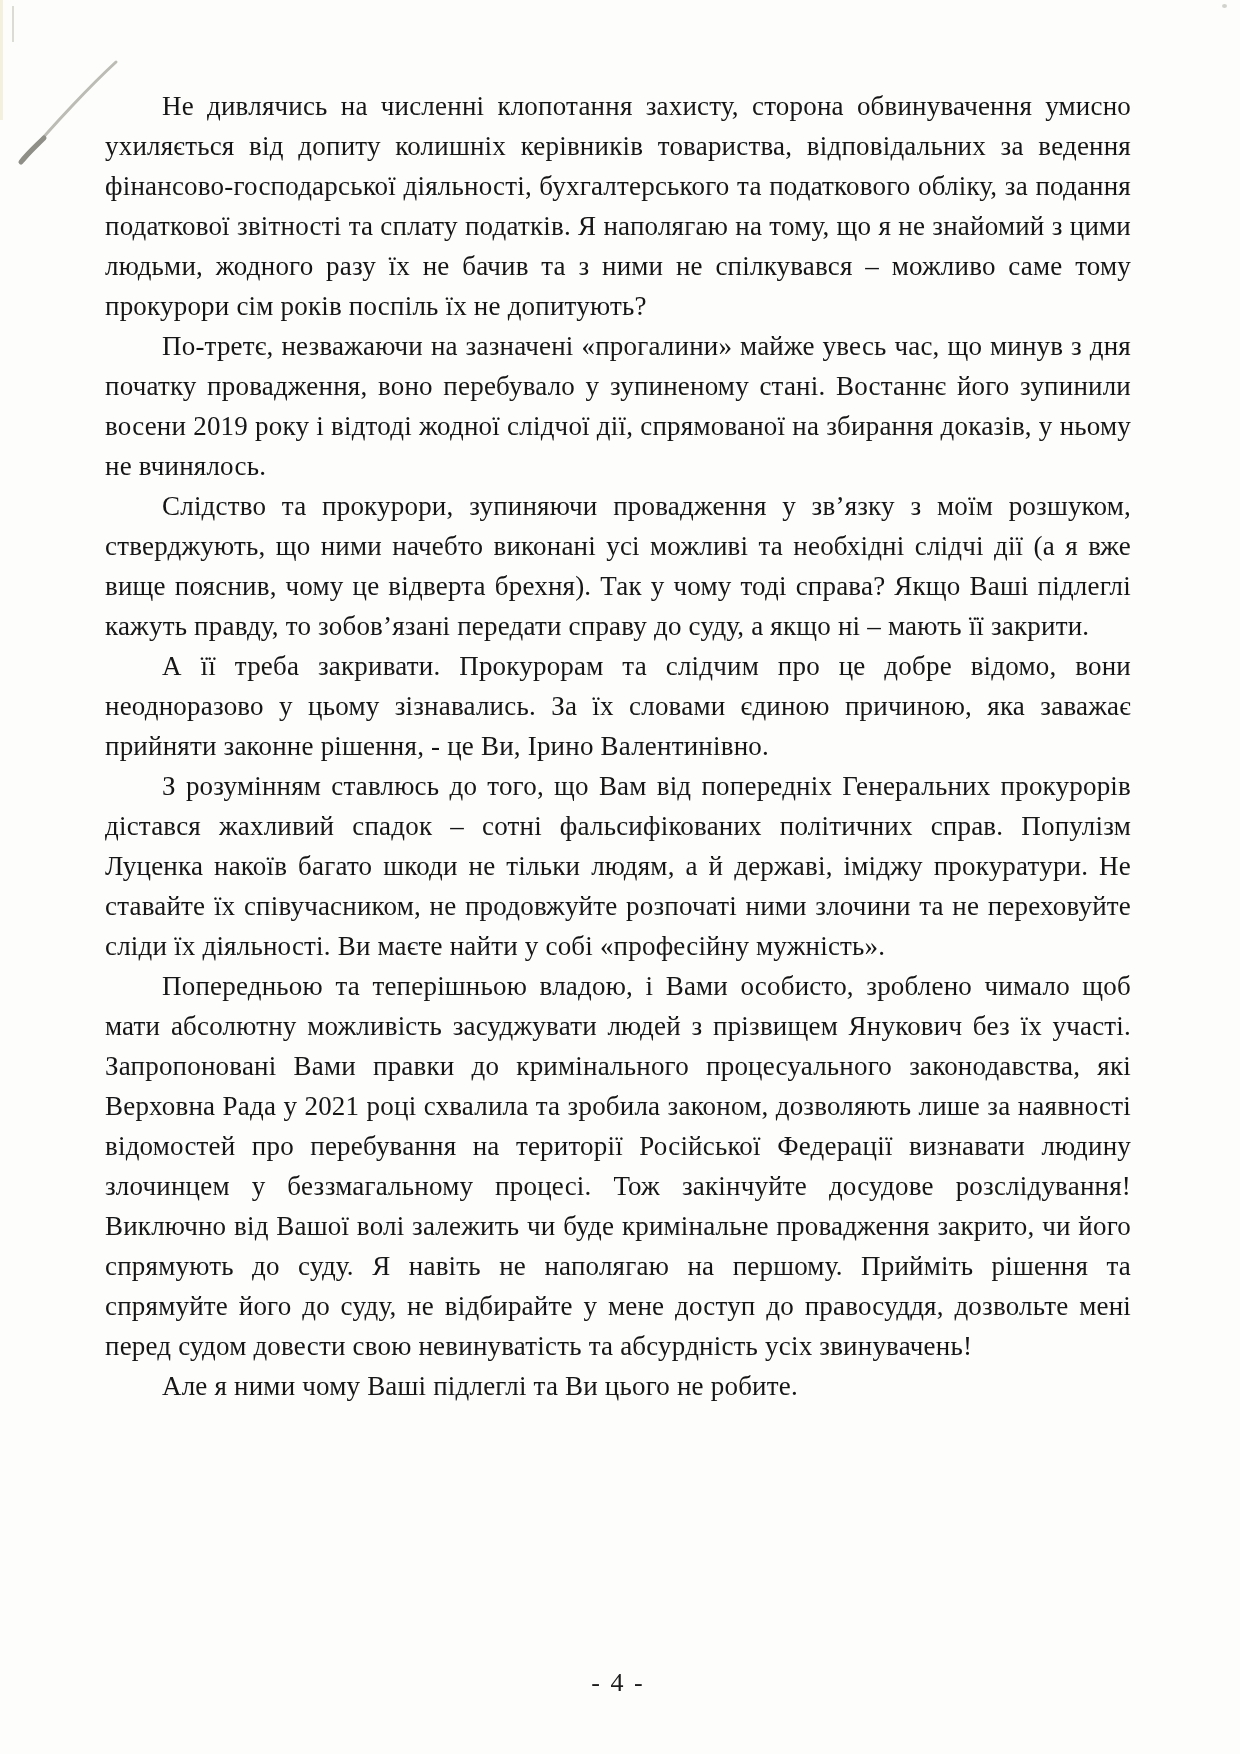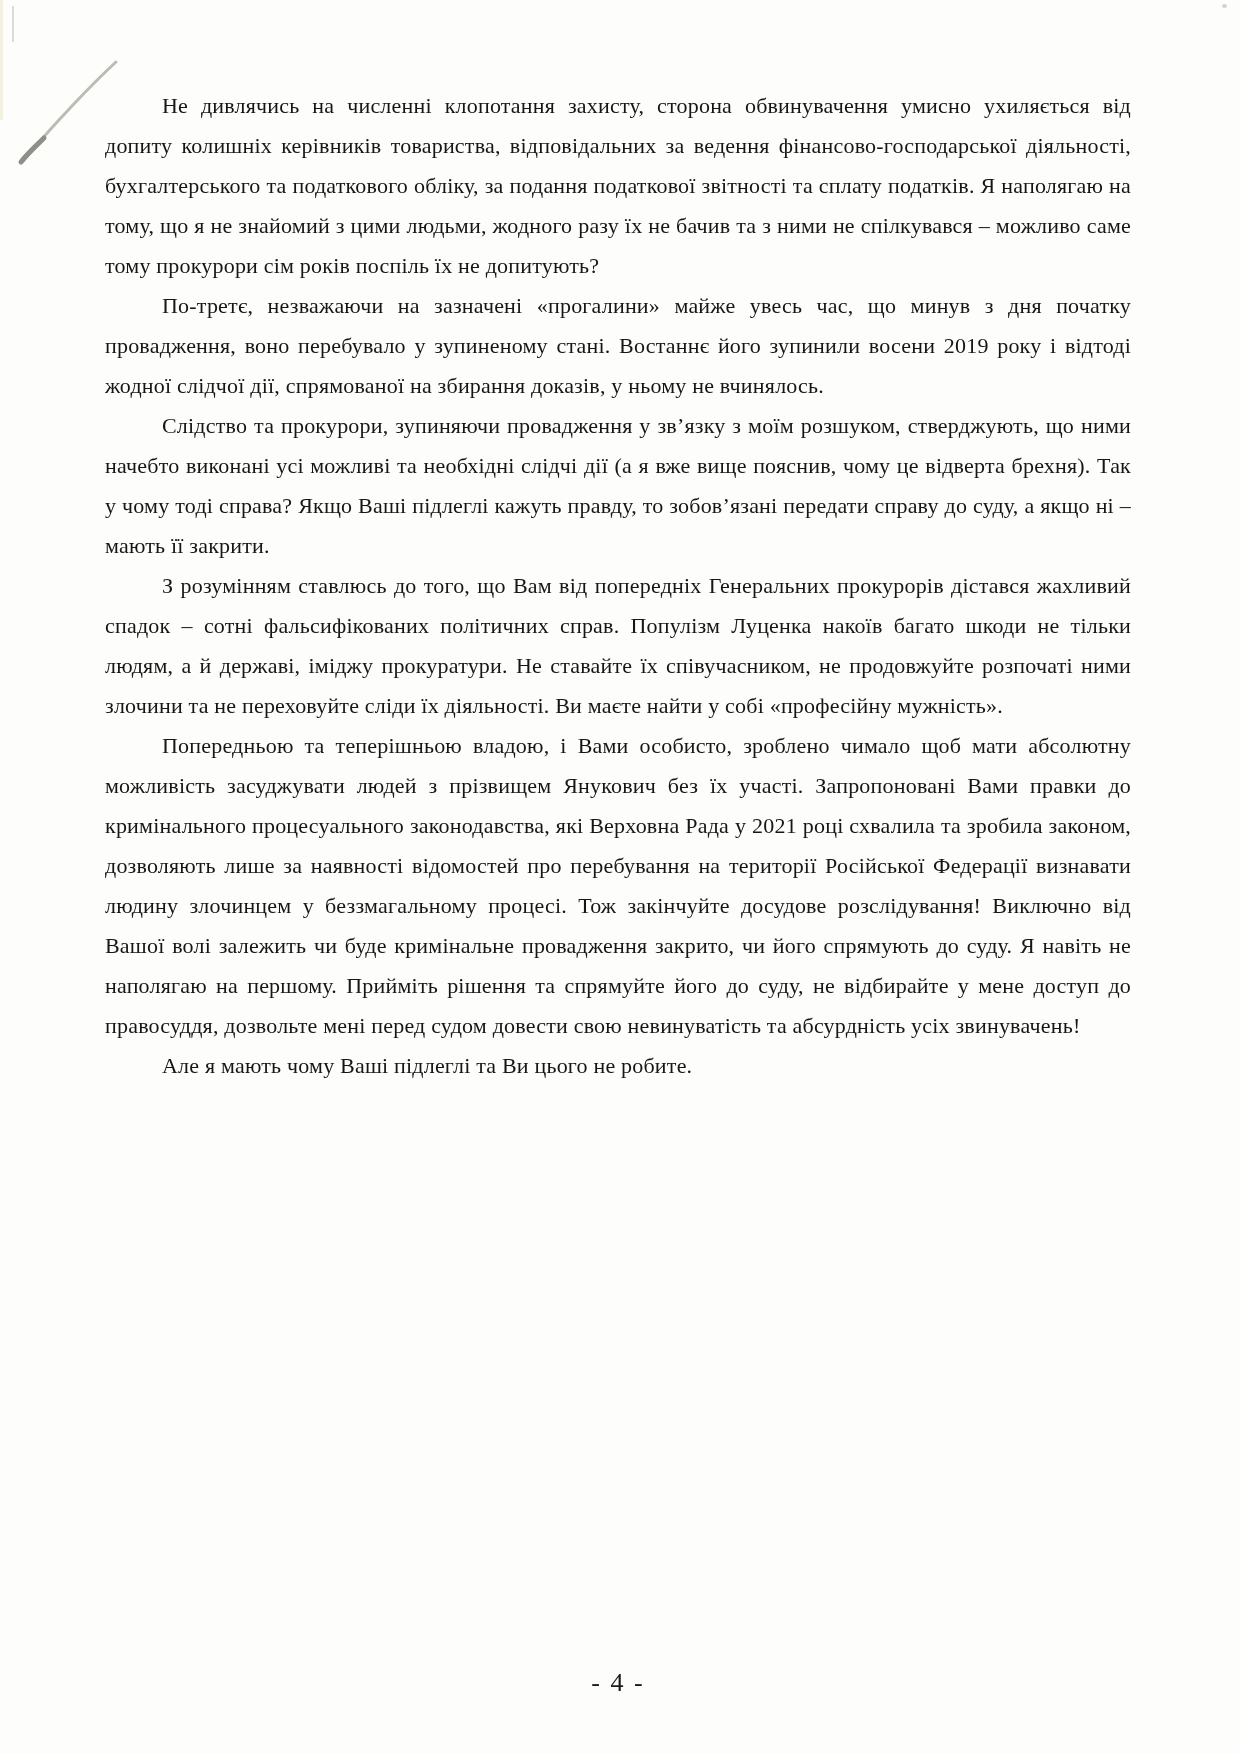--- a/index.html
+++ b/index.html
@@ -15,21 +15,21 @@
     background: #fdfdfc;
     overflow: hidden;
     font-family: "Liberation Serif", "DejaVu Serif", serif;
     color: #161616;
   }
   .doc-body {
     position: absolute;
     left: 105px;
     top: 86px;
     width: 1026px;
-    font-size: 22px;
+    font-size: 27px;
     line-height: 40px;
     text-align: justify;
     letter-spacing: 0.2px;
   }
   .doc-body p {
     margin: 0;
     padding: 0;
     text-indent: 57px;
   }
   .doc-body .b {
@@ -90,20 +90,21 @@
   <svg class="pencil-mark" viewBox="0 0 140 140">
     <path d="M116,22 C92,44 52,86 24,120" fill="none" stroke="#bcbcb5" stroke-width="3" stroke-linecap="round"></path>
     <path d="M44,98 C36,106 28,113 21,122" fill="none" stroke="#8f8f88" stroke-width="5" stroke-linecap="round"></path>
   </svg>
   <div class="speck"></div>
 
   <div class="doc-body">
       <p><span>Не дивлячись на численні клопотання захисту, сторона обвинувачення умисно ухиляється від допиту колишніх керівників товариства, відповідальних за ведення фінансово-господарської діяльності, бухгалтерського та податкового обліку, за подання податкової звітності та сплату податків. Я наполягаю на тому, що я не знайомий з цими людьми, жодного разу їх не бачив та з ними не спілкувався – можливо саме тому прокурори сім років поспіль їх не допитують?</span></p>
       <p><span class="b">По-третє</span><span>, незважаючи на зазначені «прогалини» майже увесь час, що минув з дня початку провадження, воно перебувало у зупиненому стані. </span><span class="b">Востаннє його зупинили восени 2019 року і відтоді жодної слідчої дії, спрямованої на збирання доказів, у ньому не вчинялось</span><span>.</span></p>
       <p><span>Слідство та прокурори, зупиняючи провадження у зв’язку з моїм розшуком, стверджують, що ними начебто виконані усі можливі та необхідні слідчі дії (а я вже вище пояснив, чому це відверта брехня). Так у чому тоді справа? Якщо Ваші підлеглі кажуть правду, то зобов’язані передати справу до суду, а якщо ні – мають її закрити.</span></p>
+      <p><span>А її треба закривати. Прокурорам та слідчим про це добре відомо, вони неодноразово у цьому зізнавались. </span><span class="b">За їх словами єдиною причиною, яка заважає прийняти законне рішення, - це Ви, Ірино Валентинівно</span><span>.</span></p>
       <p><span>З розумінням ставлюсь до того, що Вам від попередніх Генеральних прокурорів дістався жахливий спадок – сотні фальсифікованих політичних справ. Популізм Луценка накоїв багато шкоди не тільки людям, а й державі, іміджу прокуратури. Не ставайте їх співучасником, не продовжуйте розпочаті ними злочини та не переховуйте сліди їх діяльності. Ви маєте найти у собі «професійну мужність».</span></p>
       <p><span>Попередньою та теперішньою владою, і Вами особисто, зроблено чимало щоб мати абсолютну можливість засуджувати людей з прізвищем Янукович без їх участі. Запропоновані Вами правки до кримінального процесуального законодавства, які Верховна Рада у 2021 році схвалила та зробила законом, дозволяють лише за наявності відомостей про перебування на території Російської Федерації визнавати людину злочинцем у беззмагальному процесі. Тож закінчуйте досудове розслідування! Виключно від Вашої волі залежить чи буде кримінальне провадження закрито, чи його спрямують до суду. Я навіть не наполягаю на першому. Прийміть рішення та спрямуйте його до суду, не відбирайте у мене доступ до правосуддя, дозвольте мені перед судом довести свою невинуватість та абсурдність усіх звинувачень!</span></p>
-      <p><span>Але я мають чому Ваші підлеглі та Ви цього не робите.</span></p>
+      <p><span>Але я ними чому Ваші підлеглі та Ви цього не робите.</span></p>
     </div>
 
   <div class="page-number">- 4 -</div>
 
 </div>
 
 </body></html>

